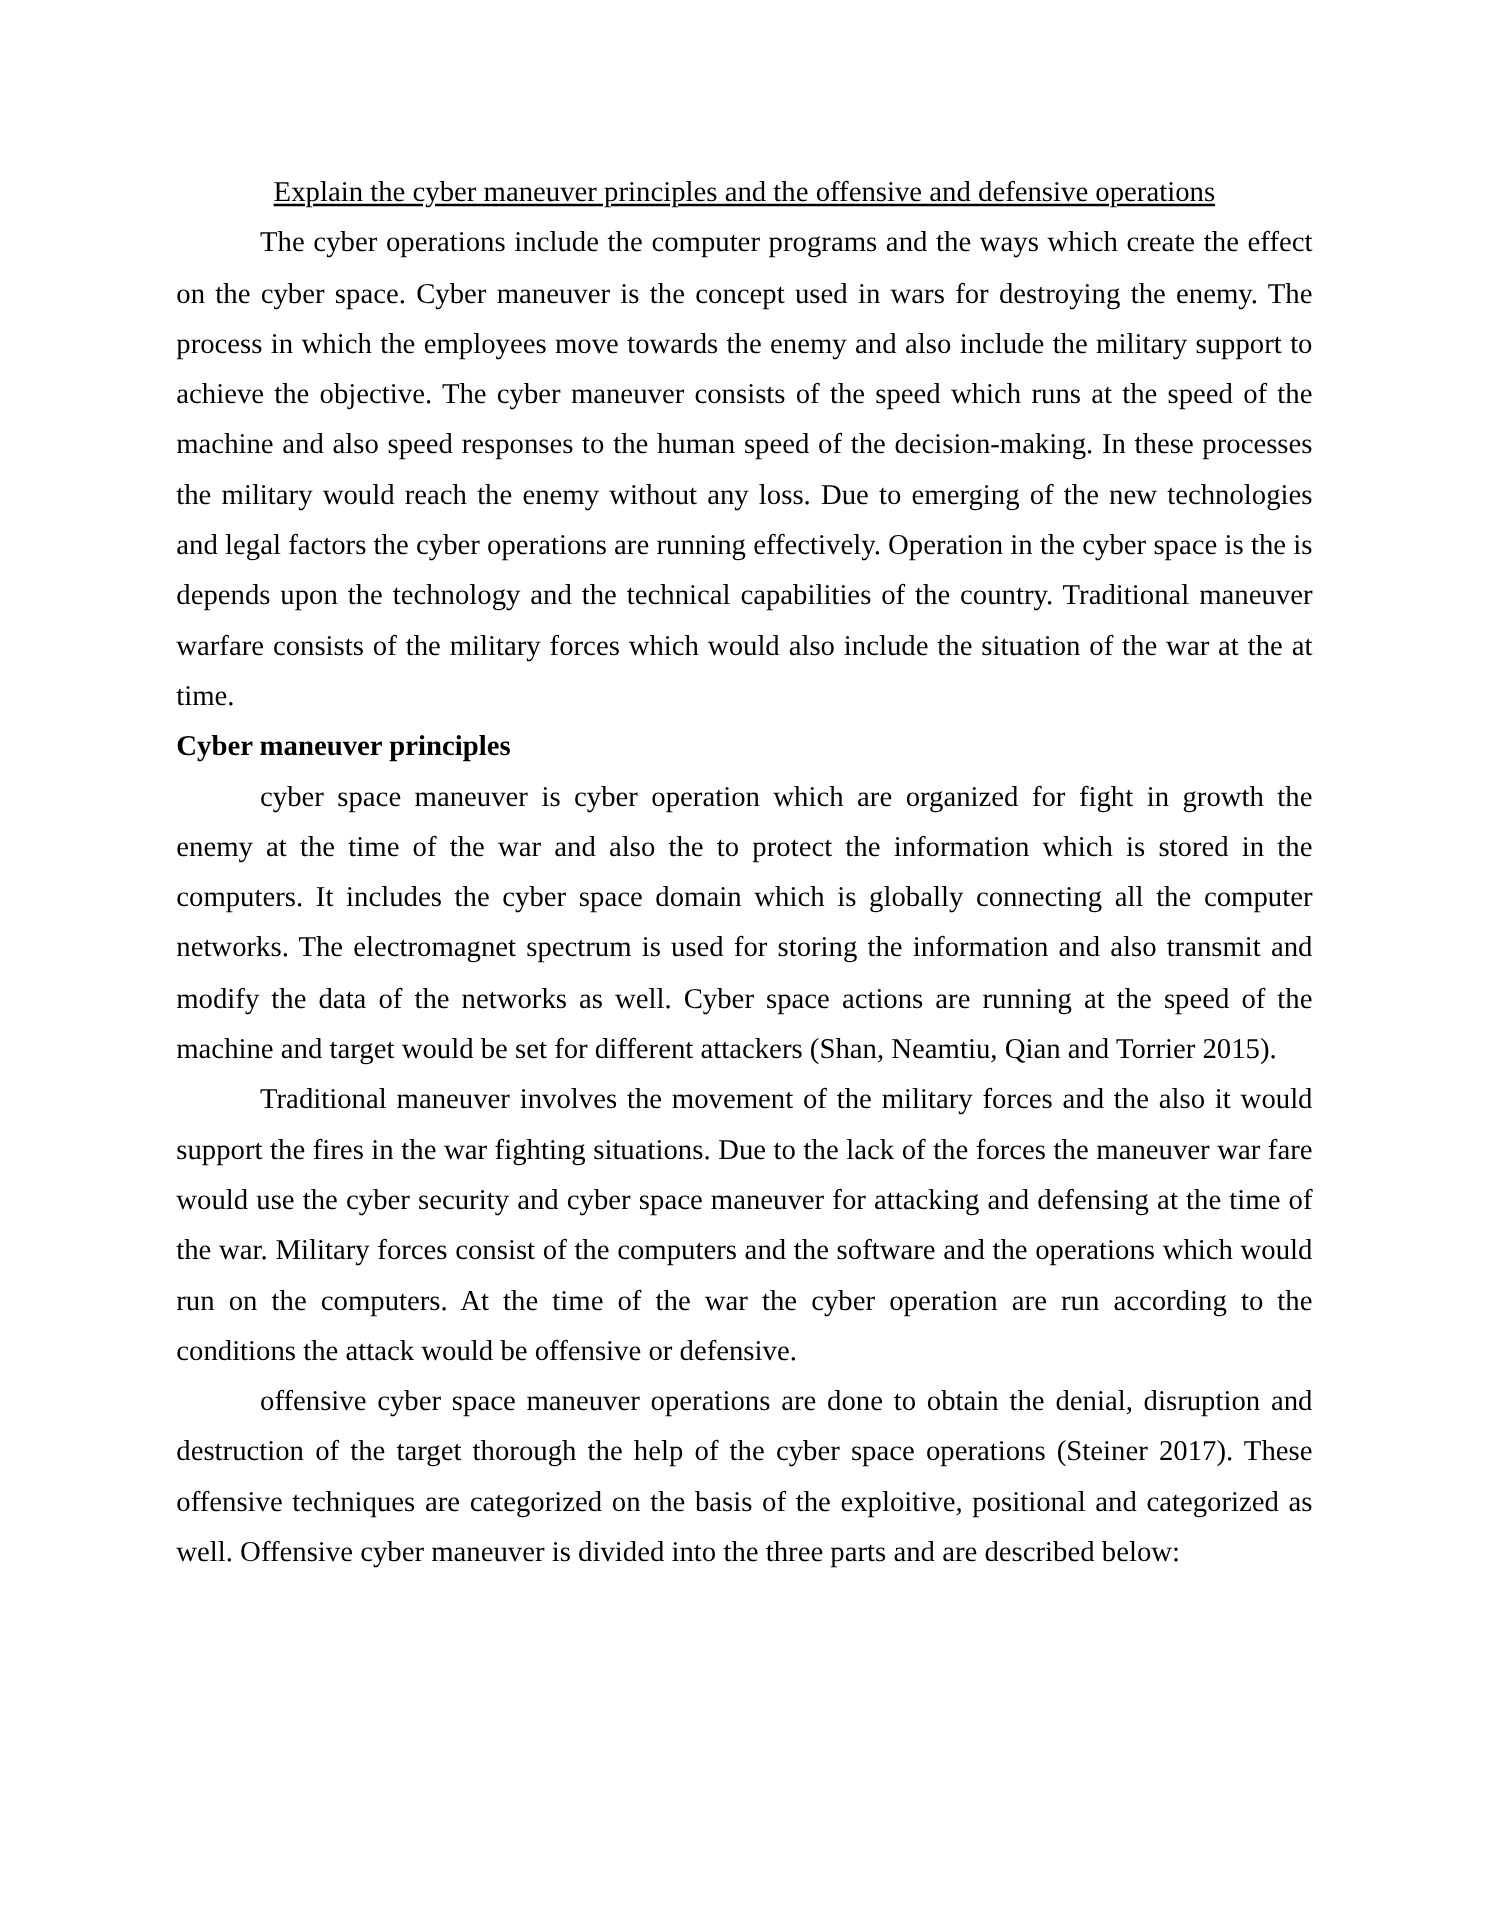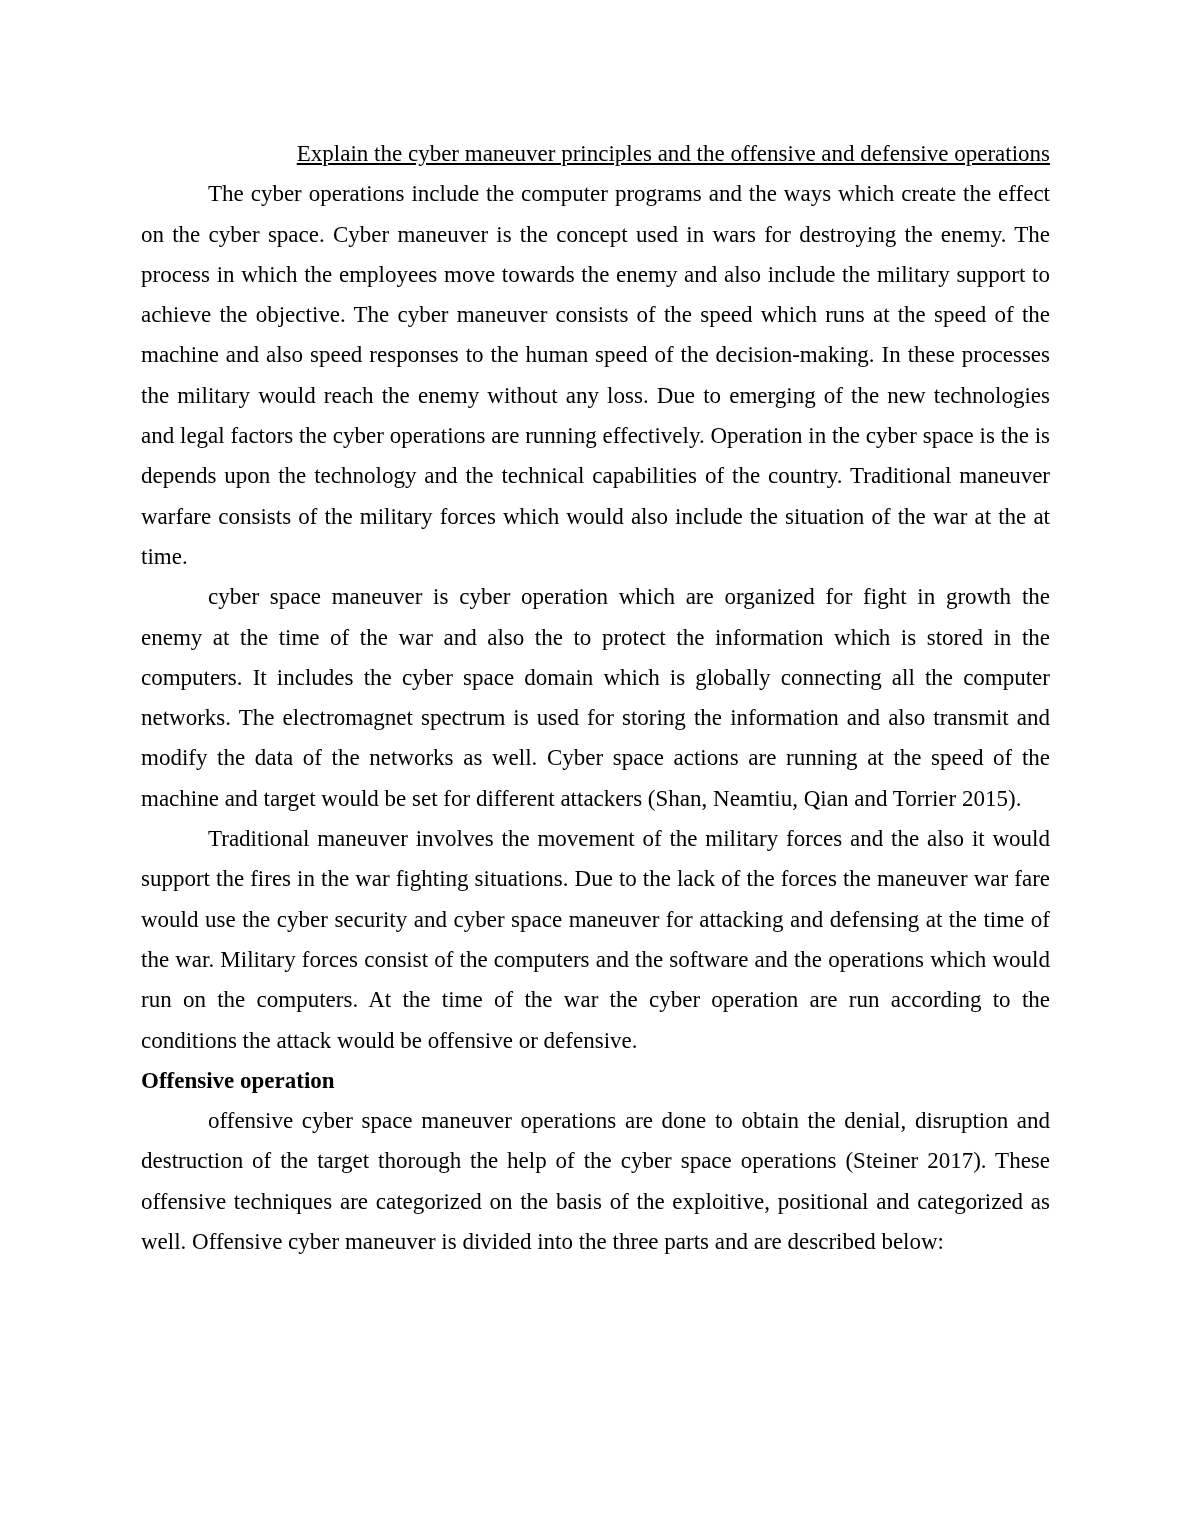--- a/index.html
+++ b/index.html
@@ -16,21 +16,21 @@
     padding: 134px 140px 0 141px;
     font-family: "Liberation Serif", "DejaVu Serif", serif;
     font-size: 23px;
     line-height: 40.3px;
     color: #000000;
     overflow: hidden;
   }
   .doc-title {
     font-weight: normal;
     text-decoration: underline;
-    text-align: right;
+    text-align: center;
     margin: 0;
   }
   .doc-heading {
     font-weight: bold;
     margin: 0;
     text-align: left;
   }
   .doc-para {
     margin: 0;
     text-align: justify;
@@ -39,21 +39,21 @@
   }
 </style>
 </head>
 <body>
 
 <div class="page">
   <div class="doc-title">Explain the cyber maneuver principles and the offensive and defensive operations</div>
 
   <p class="doc-para">The cyber operations include the computer programs and the ways which create the effect on the cyber space. Cyber maneuver is the concept used in wars for destroying the enemy. The process in which the employees move towards the enemy and also include the military support to achieve the objective. The cyber maneuver consists of the speed which runs at the speed of the machine and also speed responses to the human speed of the decision-making. In these processes the military would reach the enemy without any loss. Due to emerging of the new technologies and legal factors the cyber operations are running effectively. Operation in the cyber space is the is depends upon the technology and the technical capabilities of the country. Traditional maneuver warfare consists of the military forces which would also include the situation of the war at the at time.</p>
 
+  <div class="doc-heading">Cyber maneuver principles</div>
 
   <p class="doc-para">cyber space maneuver is cyber operation which are organized for fight in growth the enemy at the time of the war and also the to protect the information which is stored in the computers. It includes the cyber space domain which is globally connecting all the computer networks. The electromagnet spectrum is used for storing the information and also transmit and modify the data of the networks as well. Cyber space actions are running at the speed of the machine and target would be set for different attackers (Shan, Neamtiu, Qian and Torrier 2015).</p>
 
   <p class="doc-para">Traditional maneuver involves the movement of the military forces and the also it would support the fires in the war fighting situations. Due to the lack of the forces the maneuver war fare would use the cyber security and cyber space maneuver for attacking and defensing at the time of the war. Military forces consist of the computers and the software and the operations which would run on the computers. At the time of the war the cyber operation are run according to the conditions the attack would be offensive or defensive.</p>
 
-  <div class="doc-heading">Offensive operation</div>
 
   <p class="doc-para">offensive cyber space maneuver operations are done to obtain the denial, disruption and destruction of the target thorough the help of the cyber space operations (Steiner 2017). These offensive techniques are categorized on the basis of the exploitive, positional and categorized as well. Offensive cyber maneuver is divided into the three parts and are described below:</p>
 </div>
 
 </body></html>

